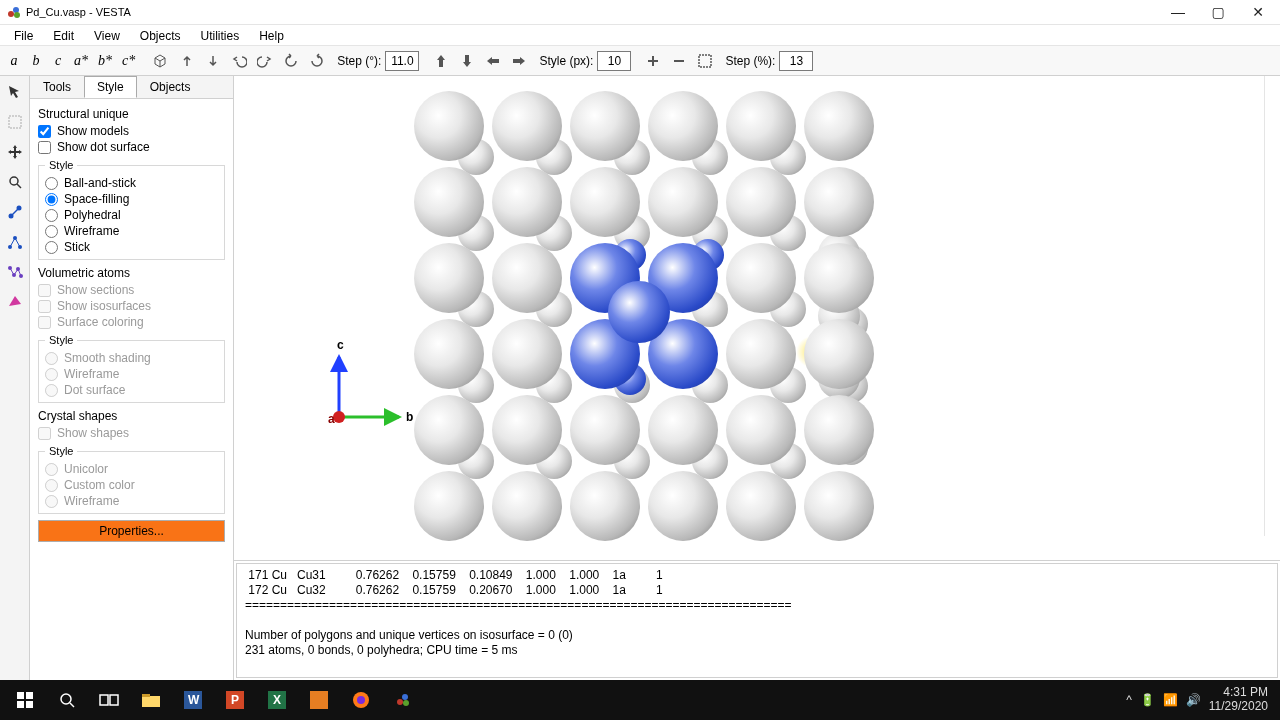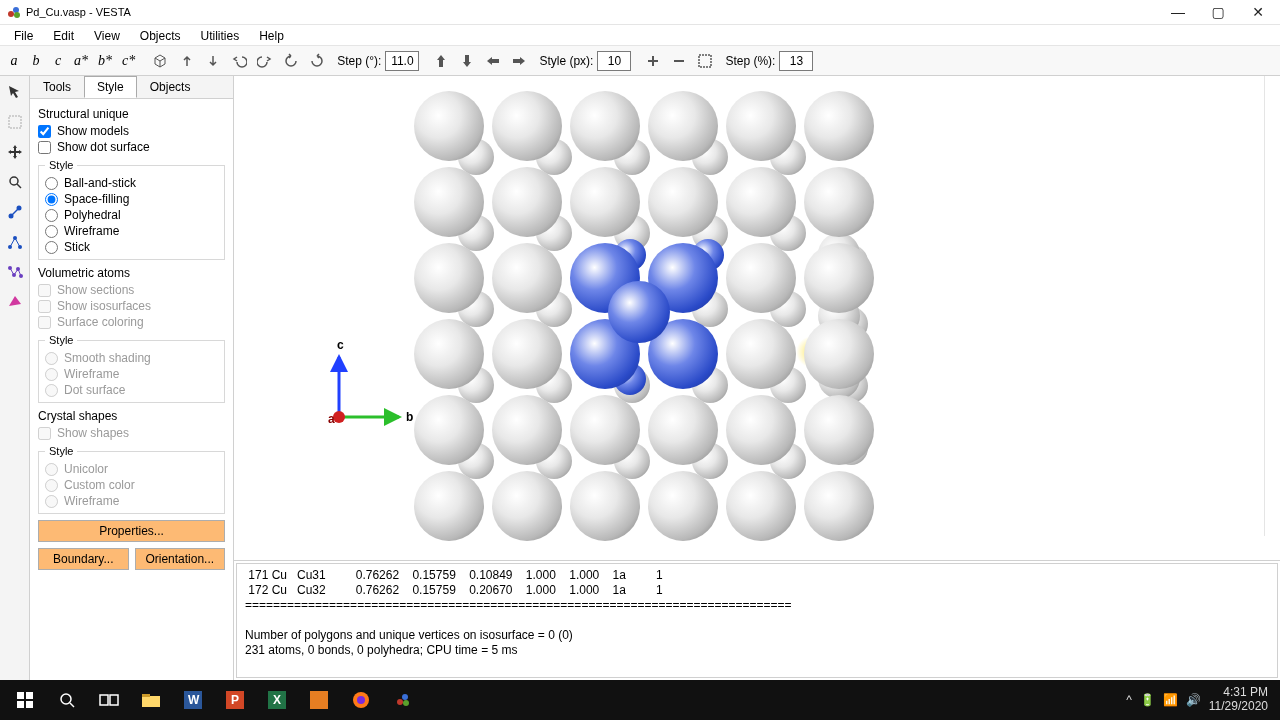--- a/index.html
+++ b/index.html
@@ -37,21 +37,21 @@
 .side-tabs .tab { padding:3px 12px; font-size:12px; border:1px solid transparent; }
 .side-tabs .tab.active { background:#fff; border:1px solid #aaa; border-bottom-color:#fff; }
 .side-body { overflow-y:auto; padding:6px 8px; flex:1; }
 .sect-title { font-size:12px; color:#000; padding:2px 0; }
 .fieldset { border:1px solid #d8d8d8; margin:4px 0; padding:4px 6px; }
 .fieldset legend { font-size:11px; padding:0 4px; }
 .opt { display:flex; align-items:center; gap:6px; padding:1px 0; font-size:12px; }
 .opt input { width:13px; height:13px; }
 .opt.dis { color:#9a9a9a; }
 .sbtns { display:flex; gap:6px; margin-top:6px; }
-.sbtns button { flex:1; height:22px; border:1px solid #adadad; background:#fdba74; font-size:12px; }
+.sbtns button { flex:1; height:22px; border:1px solid #adadad; background:#f97316; font-size:12px; }
 .sbtns .wide { width:100%; }
 
 
 .viewarea { flex:1; display:flex; flex-direction:column; }
 .view-tabs { height:22px; display:flex; align-items:flex-end; background:#f4f4f4; border-bottom:1px solid #d0d0d0; padding-left:8px; }
 .view-tabs .vt { padding:3px 12px; font-size:12px; border:1px solid #aaa; margin-right:-1px; background:#efefef; }
 .view-tabs .vt.active { background:#fff; border-bottom-color:#fff; }
 .canvas { flex:1; position:relative; background:#fff; overflow:hidden; }
 
 
@@ -339,24 +339,20 @@
           </label>
         <label class="opt dis">
             <input type="radio" disabled="" style="">
             <span>Wireframe</span>
           </label>
       </fieldset>
 
       <div class="sbtns">
           <button class="wide">Properties...</button>
         </div>
-      <div class="sbtns">
-        <button>Boundary...</button>
-        <button>Orientation...</button>
-      </div>
     </div>
   </div>
 
   <div class="viewarea">
     <div class="canvas">
       <div class="atoms" id="atoms">
           <div class="atom grey" style="left: 584px; top: 33px; width: 42px; height: 42px; z-index: 1;"></div>
           <div class="atom grey" style="left: 600px; top: 45px; width: 34px; height: 34px; z-index: 0;"></div>
           <div class="atom grey" style="left: 584px; top: 95px; width: 42px; height: 42px; z-index: 1;"></div>
           <div class="atom grey" style="left: 600px; top: 107px; width: 34px; height: 34px; z-index: 0;"></div>

